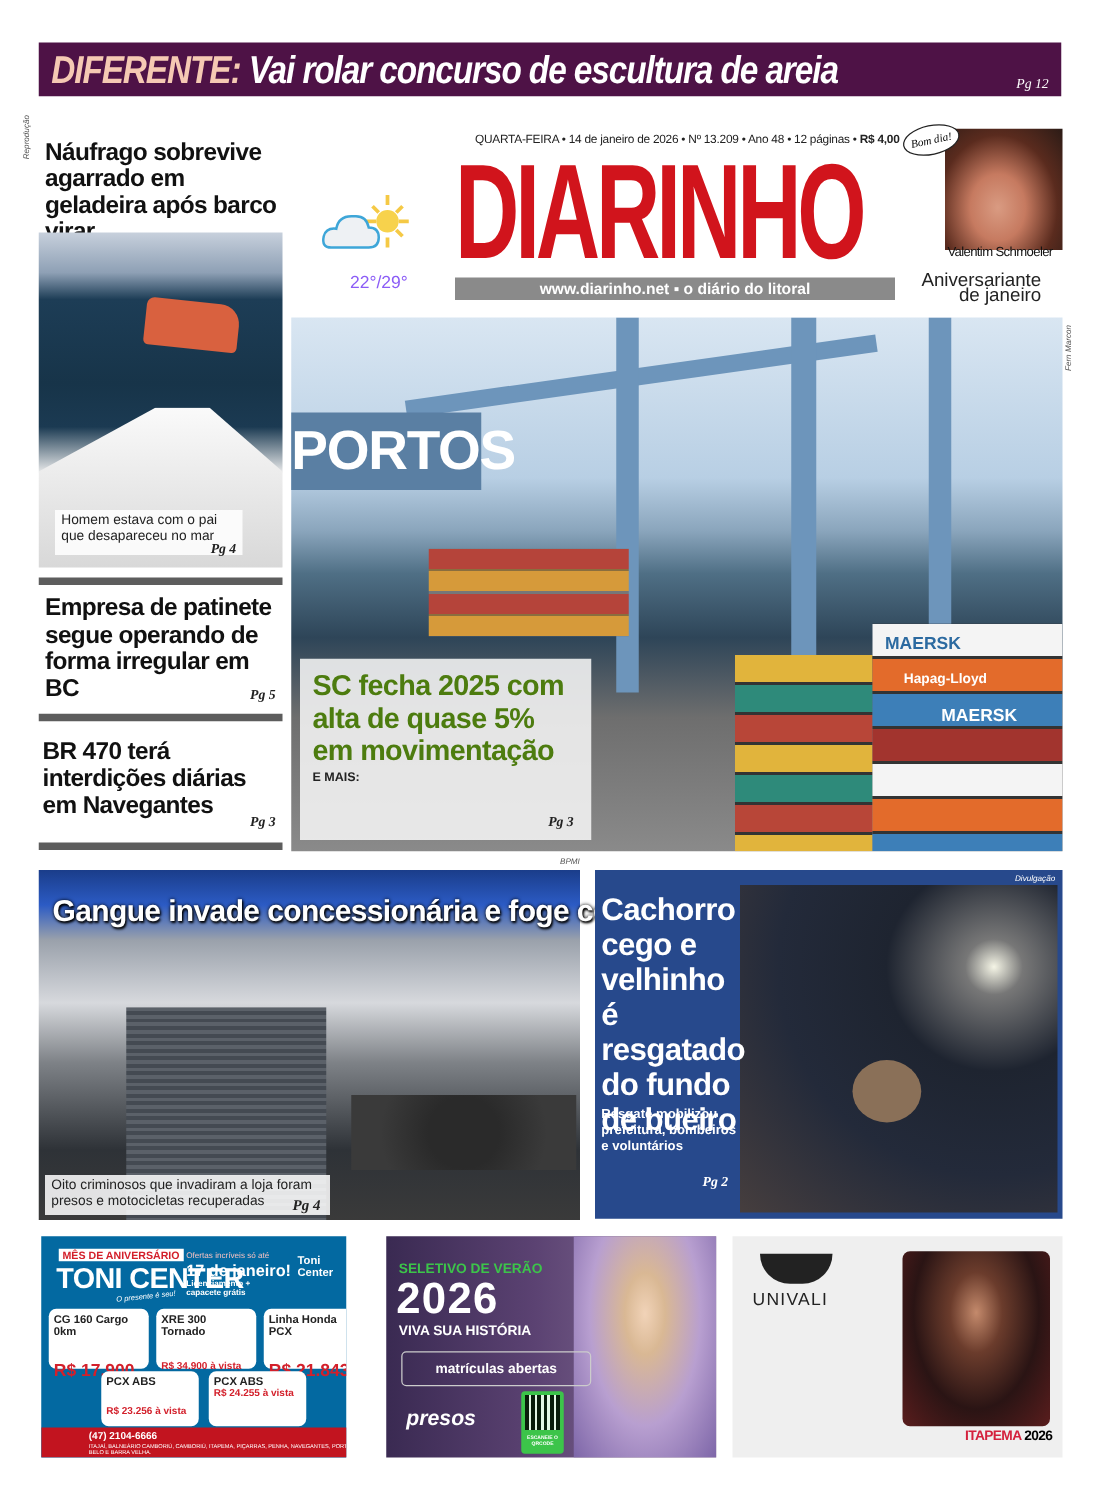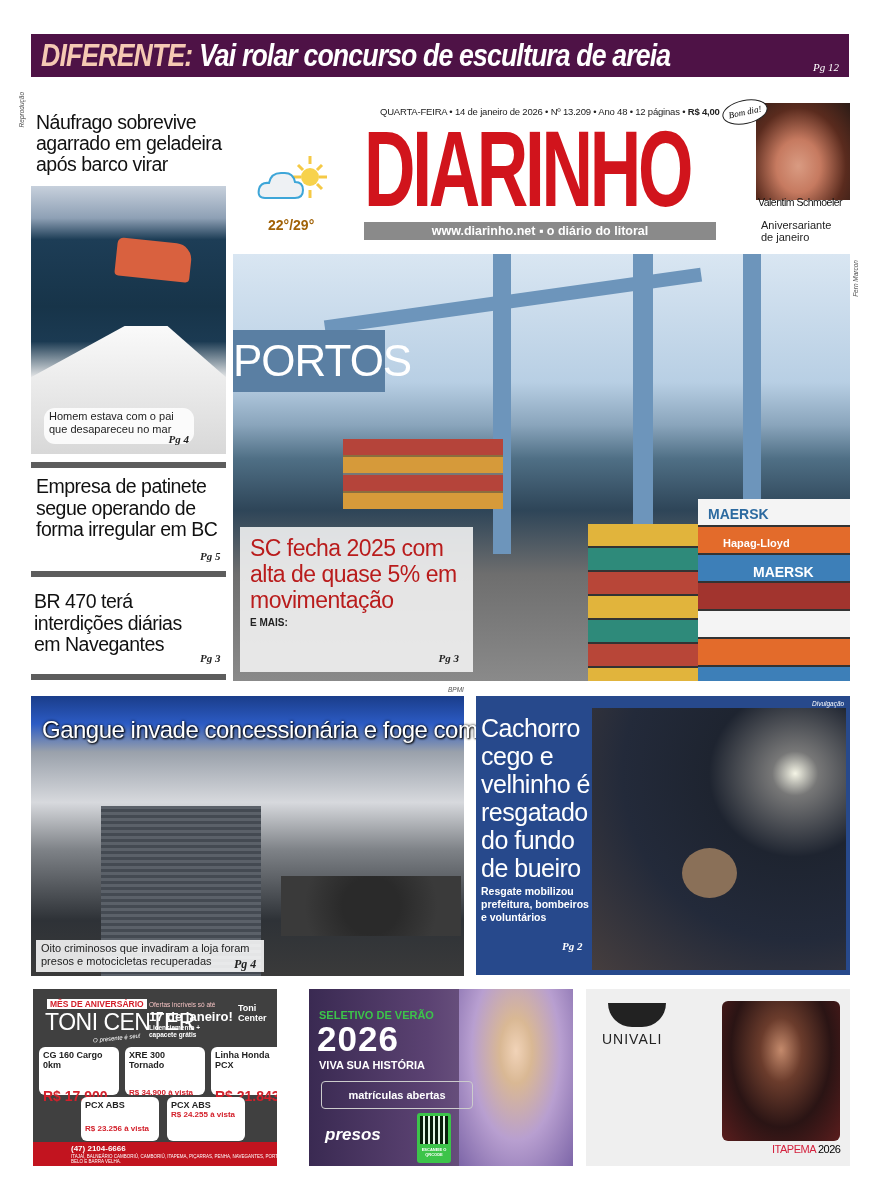--- a/index.html
+++ b/index.html
@@ -1,77 +1,77 @@
 <!DOCTYPE html>
 <html><head>
 <meta charset="utf-8">
 <style>
 *{box-sizing:border-box;margin:0;padding:0}
 body{width:881px;height:1200px;background:#fff;position:relative;overflow:hidden;font-family:"Liberation Sans",sans-serif}
 .abs{position:absolute}
-.cond{font-family:"Liberation Sans Narrow","Liberation Sans",sans-serif;font-weight:normal;letter-spacing:-0.5px}
+.cond{font-family:"Liberation Sans Narrow","Liberation Sans",sans-serif;font-weight:bold;letter-spacing:-0.5px}
 #topbanner{left:31px;top:34px;width:818px;height:43px;background:#4e1246;display:flex;align-items:center;padding-left:10px}
 #topbanner .kicker{color:#f5c9b3;font-style:italic;font-weight:bold;font-size:31px;letter-spacing:-1px;transform:scaleX(.86);transform-origin:left;white-space:nowrap}
 #topbanner .pg{position:absolute;right:10px;bottom:4px;color:#fff;font-style:italic;font-size:11px;font-family:"Liberation Serif",serif}
 .credit{font-size:6.5px;color:#555;font-style:italic}
 .vert{writing-mode:vertical-rl;transform:rotate(180deg)}
 #naufrago-title{left:36px;top:112px;width:195px;font-size:19.5px;line-height:21px;color:#111}
 #naufrago-photo{left:31px;top:186px;width:195px;height:268px;background:linear-gradient(#c7d0dc 0%,#8ea0b5 12%,#1d3d56 20%,#173449 45%,#1b3a52 58%,#eee 72%,#ddd 100%)}
 .boat-wreck{left:85px;top:55px;width:75px;height:38px;background:#d9613f;border-radius:6px 16px 4px 4px;transform:rotate(6deg)}
 .boat-bow{left:0;top:140px;width:195px;height:128px;background:linear-gradient(#fafafa,#d8d8d8);clip-path:polygon(48% 0,70% 0,100% 40%,100% 100%,0 100%,0 40%)}
 .caption-box{background:rgba(255,255,255,.86);color:#222;font-size:11px;line-height:13px}
 .pgref{font-family:"Liberation Serif",serif;font-style:italic;font-weight:bold;font-size:11px;color:#222}
 .divider{background:#5d5d5d;height:6px}
 .side-hl{font-size:19.5px;line-height:21.5px;color:#111}
 #masthead-info{left:380px;top:106px;font-size:9.5px;color:#222;white-space:nowrap;letter-spacing:-.2px}
 #masthead-logo{left:364px;top:116px;width:352px;height:106px;color:#d1141c;font-family:"Liberation Sans",sans-serif;font-weight:bold;font-size:108px;line-height:106px;letter-spacing:-5px;transform:scaleX(.66);transform-origin:left top;white-space:nowrap}
 #masthead-url{left:364px;top:222px;width:352px;height:18px;background:#8a8a8a;color:#fff;font-weight:bold;font-size:12.5px;text-align:center;line-height:18px}
 #weather{left:255px;top:152px;width:80px;height:55px}
-#temp{left:268px;top:217px;font-weight:bold;font-size:14px;color:#a16207}
+#temp{left:280px;top:217px;font-weight:normal;font-size:14px;color:#8b5cf6}
 #bomdia-photo{left:756px;top:103px;width:94px;height:97px;background:radial-gradient(ellipse at 45% 65%,#d99b82 0%,#c67a60 30%,#5a2b1e 65%,#2b1b16 100%)}
 #bomdia-bubble{left:722px;top:100px;width:46px;height:24px;border:1.5px solid #222;border-radius:50%;background:#fff;font-family:"Liberation Serif",serif;font-style:italic;font-size:9px;display:flex;align-items:center;justify-content:center;transform:rotate(-12deg)}
 #bomdia-name{left:740px;top:196px;width:120px;text-align:center;font-weight:normal;font-size:10.5px;color:#111}
-#bomdia-desc{left:761px;top:219px;width:120px;text-align:left;font-size:11px;line-height:12px;color:#222}
+#bomdia-desc{left:713px;top:219px;width:120px;text-align:right;font-size:15px;line-height:12px;color:#222}
 #port-photo{left:233px;top:254px;width:617px;height:427px;background:linear-gradient(180deg,#d9e6f2 0%,#b8cfe4 30%,#8aa5bc 40%,#4f6f85 48%,#2e4558 60%,#6e6e6e 75%,#8a8a8a 100%);overflow:hidden}
 .crane{background:#6d95bb}
 #portos-tag{left:233px;top:330px;width:152px;height:62px;background:#5a7fa3;color:#fff;font-size:44px;line-height:62px;text-align:center;letter-spacing:-1px}
 #sc-box{left:240px;top:527px;width:233px;height:145px;background:rgba(245,245,245,.88);padding:8px 10px}
-#sc-title{font-size:23px;line-height:26px;color:#b91c1c}
+#sc-title{font-size:23px;line-height:26px;color:#4d7c0f}
 #sc-emais{font-size:10px;font-weight:bold;color:#222;margin-top:4px}
 #sc-sub{font-size:10px;line-height:12px;color:#333;width:190px}
 #gangue-photo{left:31px;top:696px;width:433px;height:280px;background:linear-gradient(180deg,#1a3d8a 0%,#2c5bc4 10%,#9aa1ab 20%,#d7d9dd 38%,#7e8287 55%,#2e3237 80%,#3a3a3a 100%);overflow:hidden}
 #gangue-title{left:42px;top:716px;font-size:24px;line-height:27px;color:#fff;text-shadow:0 0 3px #000,1px 1px 2px #000}
 #gangue-cap{left:36px;top:940px;width:228px;height:32px;padding:2px 5px}
 #cachorro-box{left:476px;top:696px;width:374px;height:279px;background:#27498c}
 #cachorro-photo{left:592px;top:708px;width:254px;height:262px;background:radial-gradient(ellipse at 80% 25%,#f5f5e6 0%,#777 8%,#1e2430 30%,#232a3a 60%,#463e3e 100%)}
 #cachorro-title{left:481px;top:714px;width:110px;font-size:25px;line-height:28px;color:#fff}
 #cachorro-sub{left:481px;top:885px;width:110px;font-size:10.5px;line-height:13px;font-weight:bold;color:#fff}
 #cachorro-pg{left:562px;top:940px;color:#fff}
 .ad{position:absolute;top:989px;height:177px;overflow:hidden}
-#ad-toni{left:33px;width:244px;background:#404040}
+#ad-toni{left:33px;width:244px;background:#0369a1}
 #ad-unia{left:309px;width:264px;background:linear-gradient(90deg,#3a2a52 0%,#5b4272 45%,#8f7a9e 100%)}
 #ad-univali{left:586px;width:264px;background:#efefef}
 .card{position:absolute;background:#fff;border-radius:6px;padding:3px 4px;font-size:7px;color:#222}
 .card b{display:block;font-size:9px}
 .card .price{color:#d3202b;font-weight:bold;font-size:14px}
 </style>
 </head>
 <body>
 
 <div id="topbanner" class="abs">
   <div class="kicker"><span>DIFERENTE:</span> <span style="color:#fff">Vai rolar concurso de escultura de areia</span></div>
   <span class="pg">Pg 12</span>
 </div>
 
 <div class="abs credit vert" style="left:18px;top:92px;">Reprodução</div>
 <div id="naufrago-title" class="abs cond">Náufrago sobrevive agarrado em geladeira após barco virar</div>
 <div id="naufrago-photo" class="abs">
   <div class="abs boat-wreck"></div>
   <div class="abs boat-bow"></div>
-  <div class="abs caption-box" style="left:13px;top:222px;width:150px;height:36px;padding:2px 5px;border-radius:11px;">
+  <div class="abs caption-box" style="left:13px;top:222px;width:150px;height:36px;padding:2px 5px;">
     <div>Homem estava com o pai que desapareceu no mar</div>
     <div class="pgref" style="text-align:right;margin-top:-3px">Pg 4</div>
   </div>
 </div>
 
 <div class="abs divider" style="left:31px;top:462px;width:195px"></div>
 <div class="abs side-hl cond" style="left:36px;top:476px;width:195px">Empresa de patinete segue operando de forma irregular em BC</div>
 <div class="abs pgref" style="left:200px;top:550px">Pg 5</div>
 <div class="abs divider" style="left:31px;top:571px;width:195px"></div>
 <div class="abs side-hl cond" style="left:34px;top:591px;width:165px">BR 470 terá interdições diárias em Navegantes</div>

